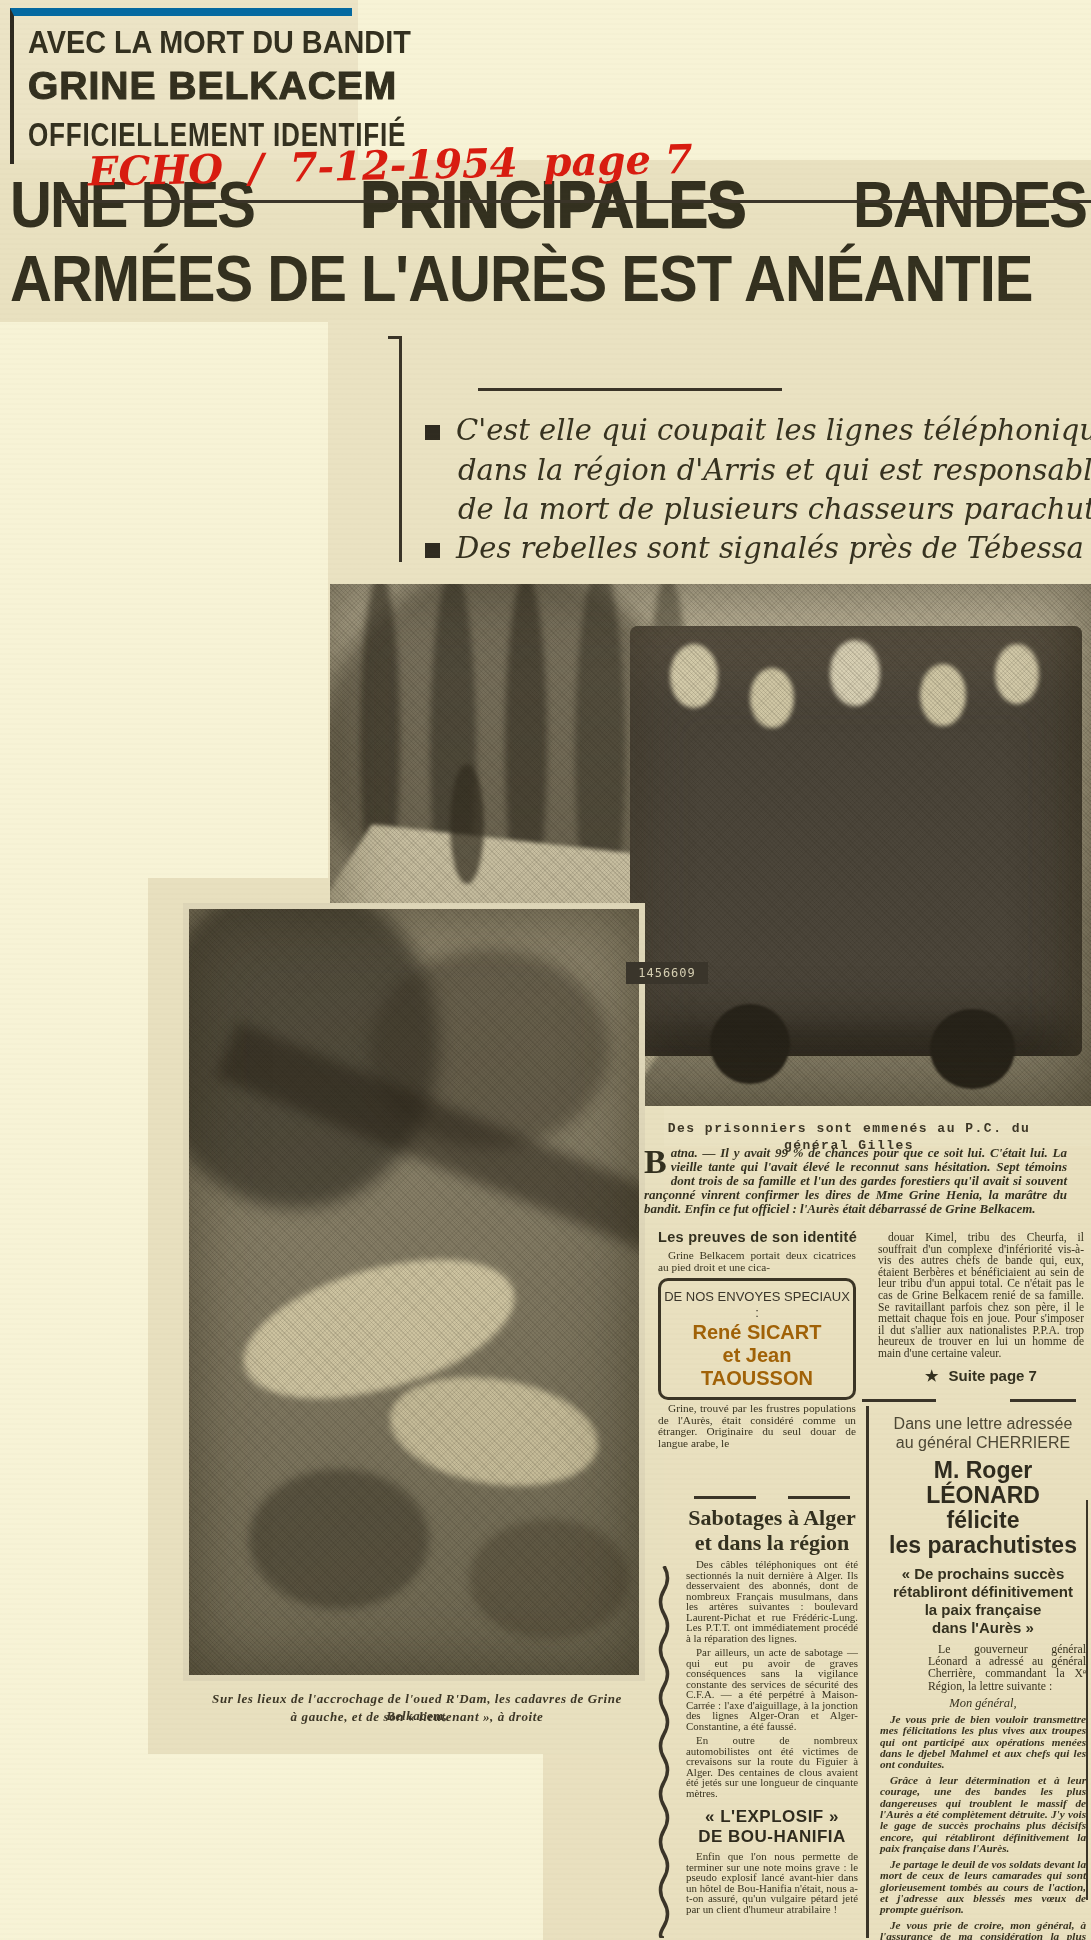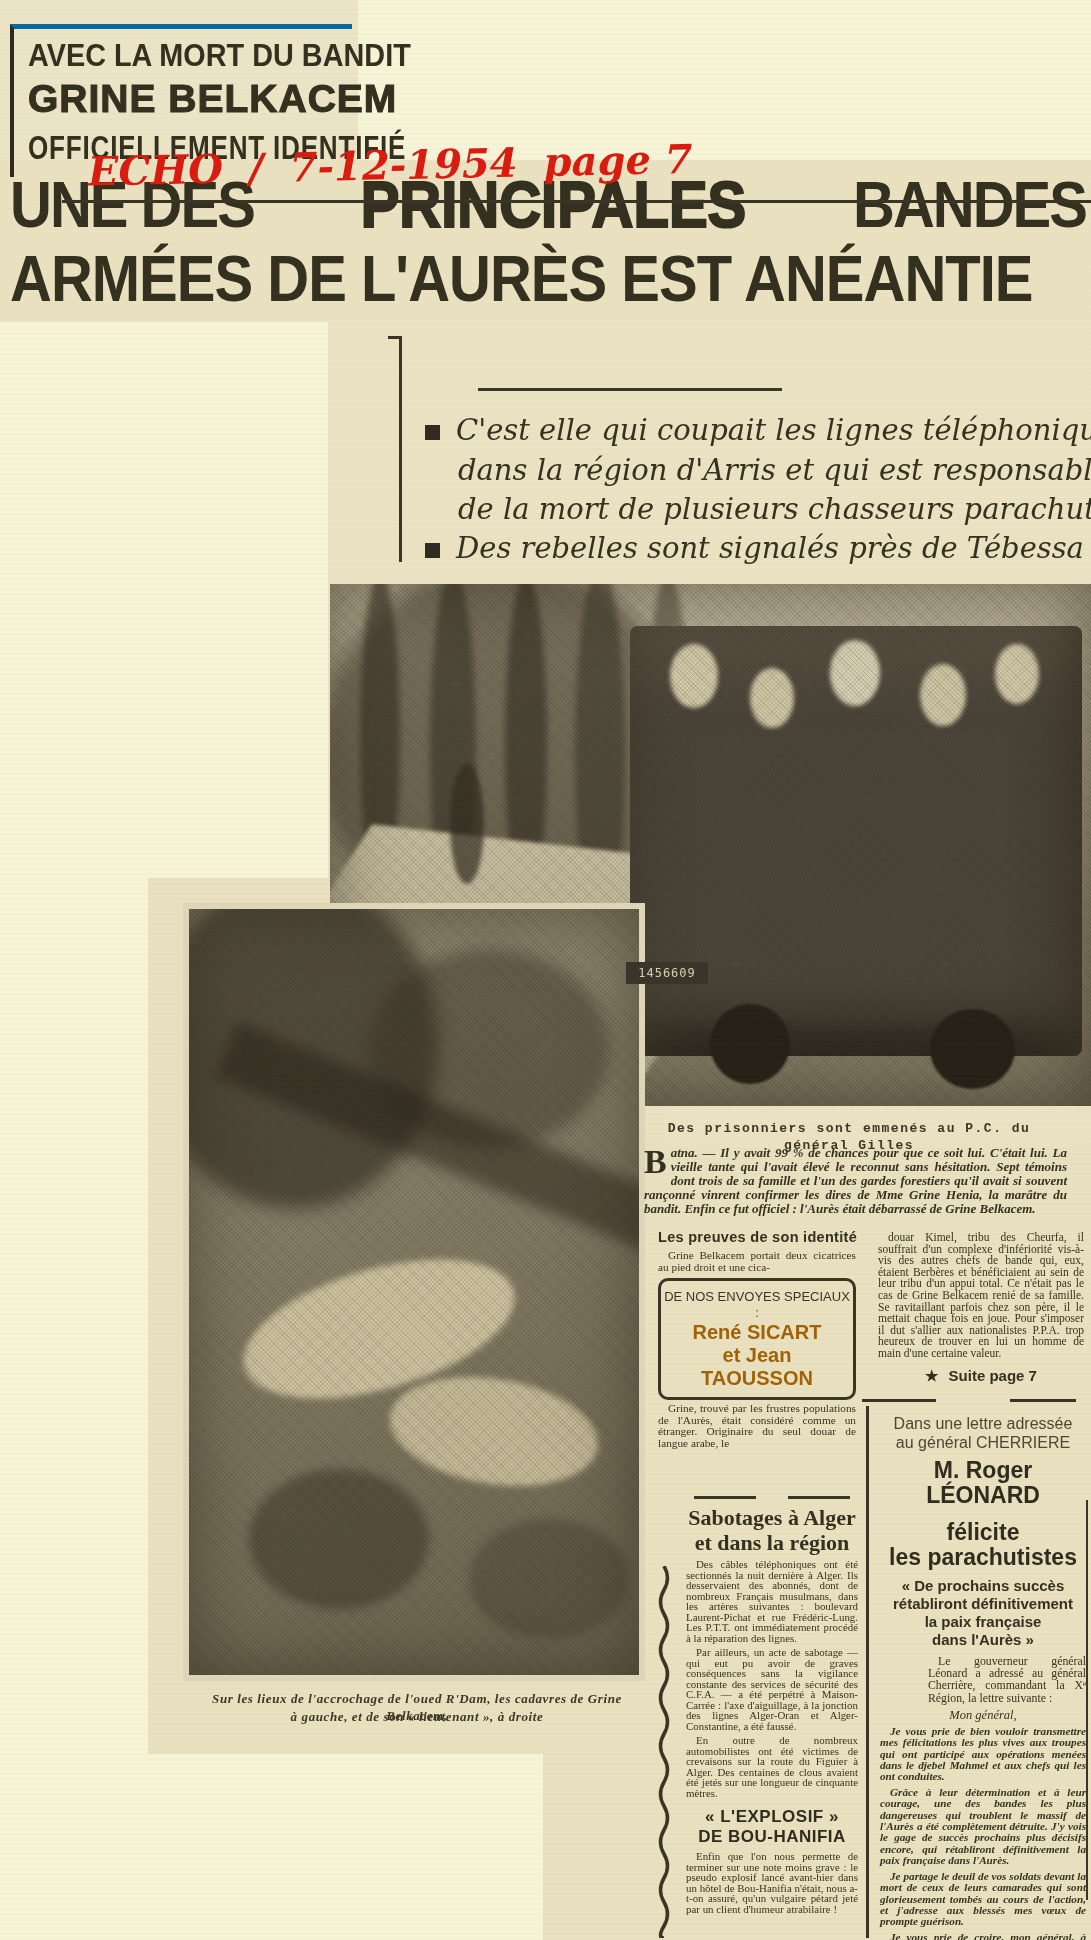--- a/index.html
+++ b/index.html
@@ -1,22 +1,22 @@
 <!DOCTYPE html>
 <html><head>
 <meta charset="utf-8">
 <style>
   html,body{margin:0;padding:0;background:#f7f3d6;}
   #page{position:relative;width:1091px;height:1940px;background:#f7f3d6;overflow:hidden;
         font-family:"Liberation Serif",serif;color:#35301f;}
   .bg{position:absolute;}
   .rule{position:absolute;background:#3a3428;}
   
-  .kickbox{position:absolute;left:10px;top:24px;width:338px;height:148px;
-           border-left:4px solid #2e2a20;border-top:5px solid #0369a1;text-decoration:underline;}
+  .kickbox{position:absolute;left:10px;top:8px;width:338px;height:148px;
+           border-left:4px solid #2e2a20;border-top:8px solid #0369a1;text-decoration:underline;}
   .kick1{position:absolute;left:14px;top:10px;font:700 31px/34px "Liberation Sans",sans-serif;
          color:#33301f;transform:scaleX(.93);transform-origin:left top;white-space:nowrap;}
   .kick2{position:absolute;left:14px;top:48px;font:700 39px/44px "Liberation Sans",sans-serif;
          color:#33301f;letter-spacing:1px;-webkit-text-stroke:1.1px #33301f;white-space:nowrap;}
   .kick3{position:absolute;left:14px;top:100px;font:700 33px/38px "Liberation Sans",sans-serif;
          color:#33301f;transform:scaleX(.79);transform-origin:left top;letter-spacing:1px;white-space:nowrap;}
   
   .rednote{position:absolute;left:88px;top:142px;font:italic 700 40px/46px "DejaVu Serif",serif;
            color:#d81c10;transform:rotate(-1.2deg);white-space:nowrap;z-index:3;}
   .rednote span{margin-right:26px;}
@@ -211,21 +211,21 @@
     <div class="sabtext">En outre de nombreux automobilistes ont été victimes de crevaisons sur la route du Figuier à Alger. Des centaines de clous avaient été jetés sur une longueur de cinquante mètres.</div>
     <div class="h-exp">« L'EXPLOSIF »</div>
     <div class="h-exp" style="margin-top:0;">DE BOU-HANIFIA</div>
     <div class="sabtext">Enfin que l'on nous permette de terminer sur une note moins grave : le pseudo explosif lancé avant-hier dans un hôtel de Bou-Hanifia n'était, nous a-t-on assuré, qu'un vulgaire pétard jeté par un client d'humeur atrabilaire !</div>
   </div>
 
   <div class="colB2">
     <div class="kickerB">Dans une lettre adressée</div>
     <div class="kickerB" style="margin-top:0;">au général CHERRIERE</div>
     <div class="titleB">M. Roger LÉONARD</div>
-    <div class="titleB" style="margin-top:12px;">félicite</div>
+    <div class="titleB" style="margin-top:0;">félicite</div>
     <div class="titleB" style="margin-top:0;">les parachutistes</div>
     <div class="subB">« De prochains succès</div>
     <div class="subB" style="margin-top:0;">rétabliront définitivement</div>
     <div class="subB" style="margin-top:0;">la paix française</div>
     <div class="subB" style="margin-top:0;text-align:center;">dans l'Aurès »</div>
     <div class="introB">Le gouverneur général Léonard a adressé au général Cherrière, commandant la Xᵉ Région, la lettre suivante :</div>
     <div class="salut">Mon général,</div>
     <div class="letterp">Je vous prie de bien vouloir transmettre mes félicitations les plus vives aux troupes qui ont participé aux opérations menées dans le djebel Mahmel et aux chefs qui les ont conduites.</div>
     <div class="letterp">Grâce à leur détermination et à leur courage, une des bandes les plus dangereuses qui troublent le massif de l'Aurès a été complètement détruite. J'y vois le gage de succès prochains plus décisifs encore, qui rétabliront définitivement la paix française dans l'Aurès.</div>
     <div class="letterp">Je partage le deuil de vos soldats devant la mort de ceux de leurs camarades qui sont glorieusement tombés au cours de l'action, et j'adresse aux blessés mes vœux de prompte guérison.</div>

